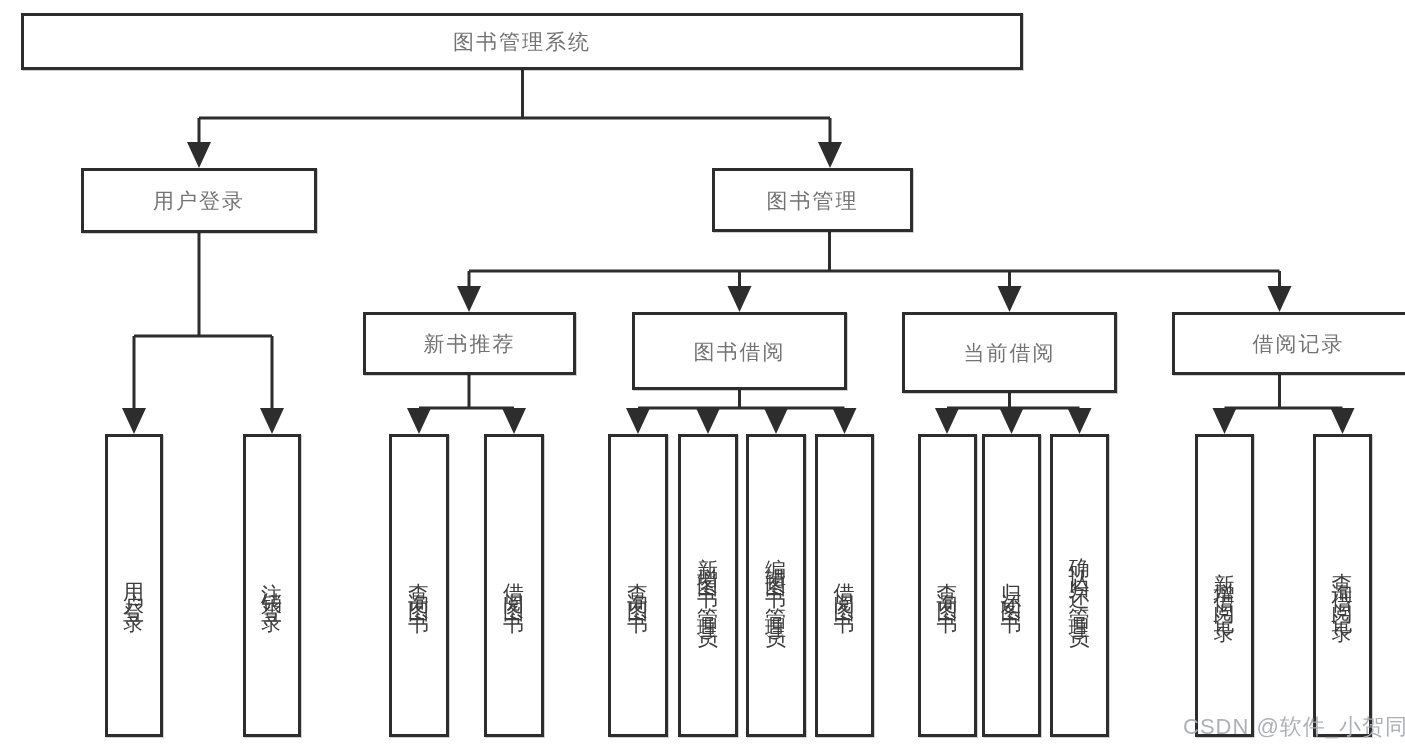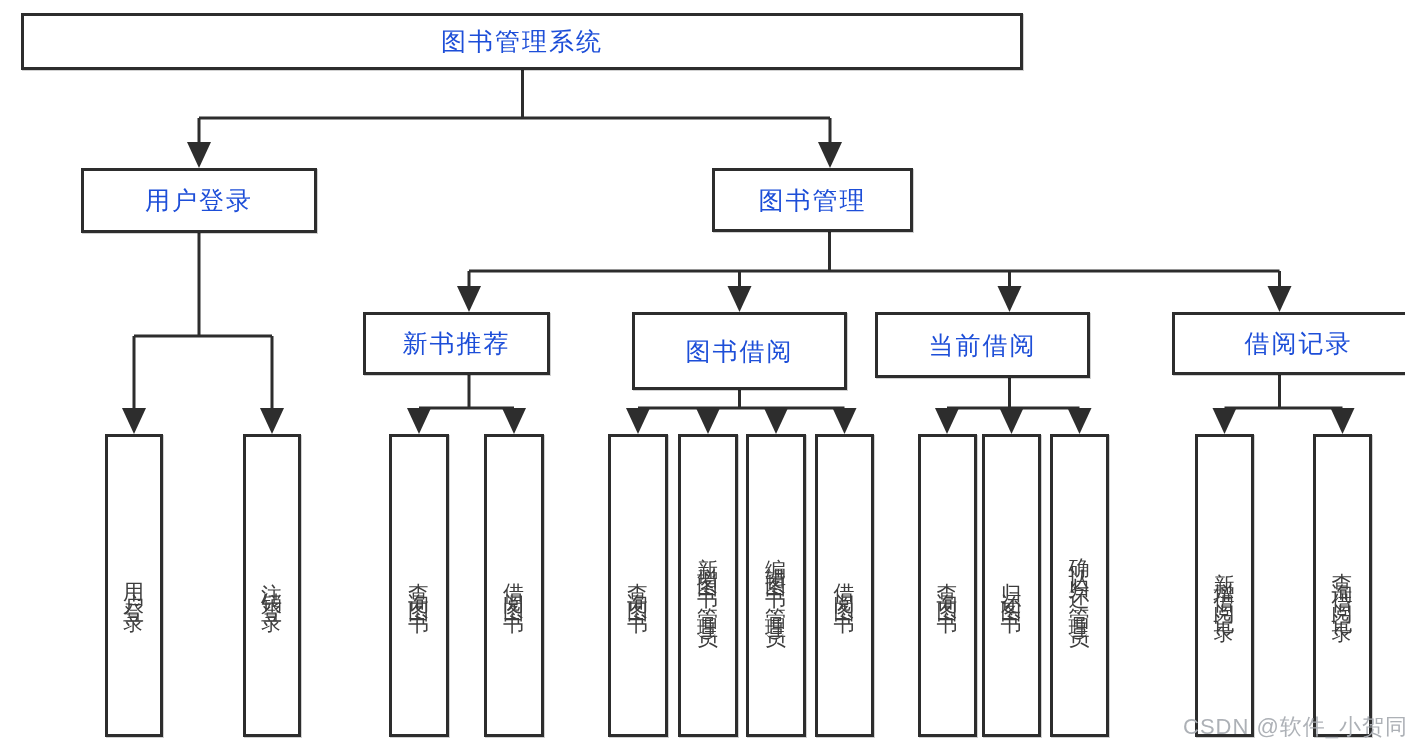--- a/index.html
+++ b/index.html
@@ -10,21 +10,21 @@
     font-family:"Liberation Sans","DejaVu Sans",sans-serif;
     color:#3d3d3d;
   }
   .wires { position:absolute; left:0; top:0; pointer-events:none; }
   .node {
     position:absolute; background:#ffffff; border:3px solid #2d2d2d;
     display:flex; align-items:center; justify-content:center;
     box-shadow:1px 1px 0 rgba(0,0,0,0.18);
   }
   .hbox span {
-    font-size:25px; letter-spacing:2px; color:#1d4ed8; line-height:1;
+    font-size:21px; letter-spacing:2px; color:#737373; line-height:1;
     white-space:nowrap;
   }
   .vbox span {
     writing-mode:vertical-rl; text-orientation:mixed;
     font-size:21px; letter-spacing:10px; line-height:1; color:#3d3d3d;
   }
   .watermark {
     position:absolute; left:1183px; top:712px; z-index:10;
     font-size:22px; color:#a9adb3; letter-spacing:1px; opacity:0.95;
     white-space:nowrap;
@@ -89,27 +89,27 @@
     <span>图书管理系统</span>
   </div>
 
   <div class="node hbox" style="left:81px;top:168px;width:236px;height:65px">
     <span>用户登录</span>
   </div>
   <div class="node hbox" style="left:712px;top:168px;width:201px;height:64px">
     <span>图书管理</span>
   </div>
 
-  <div class="node hbox" style="left:363px;top:312px;width:187px;height:63px">
+  <div class="node hbox" style="left:363px;top:312px;width:213px;height:63px">
     <span>新书推荐</span>
   </div>
   <div class="node hbox" style="left:632px;top:312px;width:215px;height:78px">
     <span>图书借阅</span>
   </div>
-  <div class="node hbox" style="left:875px;top:312px;width:215px;height:66px">
+  <div class="node hbox" style="left:902px;top:312px;width:215px;height:81px">
     <span>当前借阅</span>
   </div>
   <div class="node hbox" style="left:1172px;top:312px;width:253px;height:63px">
     <span>借阅记录</span>
   </div>
 
   <div class="node vbox" style="left:105px;top:434px;width:58px;height:303px">
     <span>用户登录</span>
   </div>
   <div class="node vbox" style="left:243px;top:434px;width:58px;height:303px">

